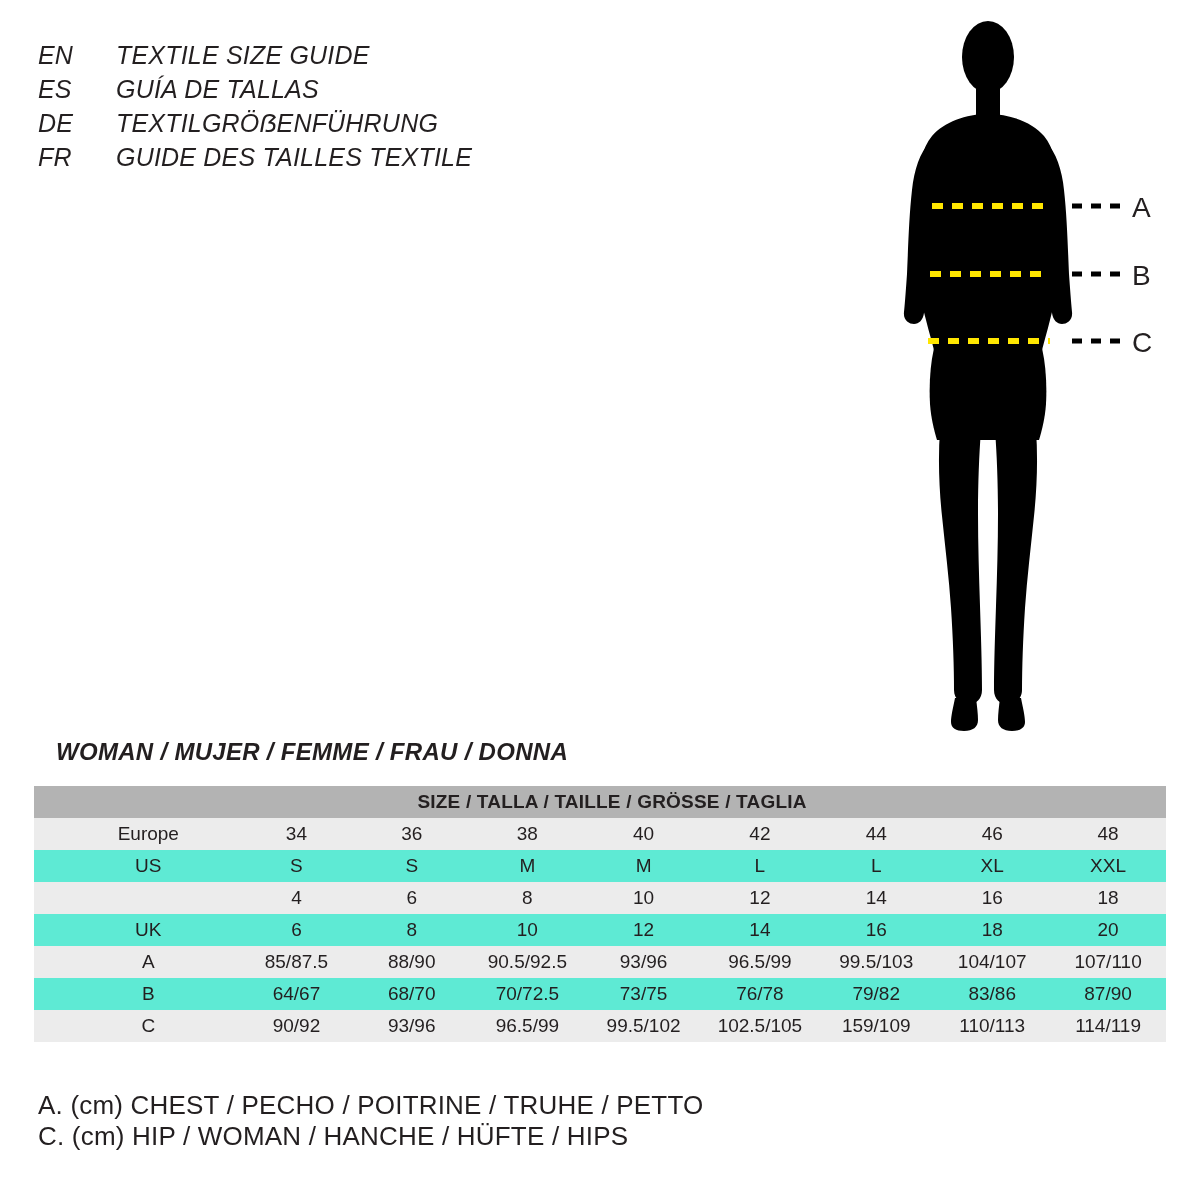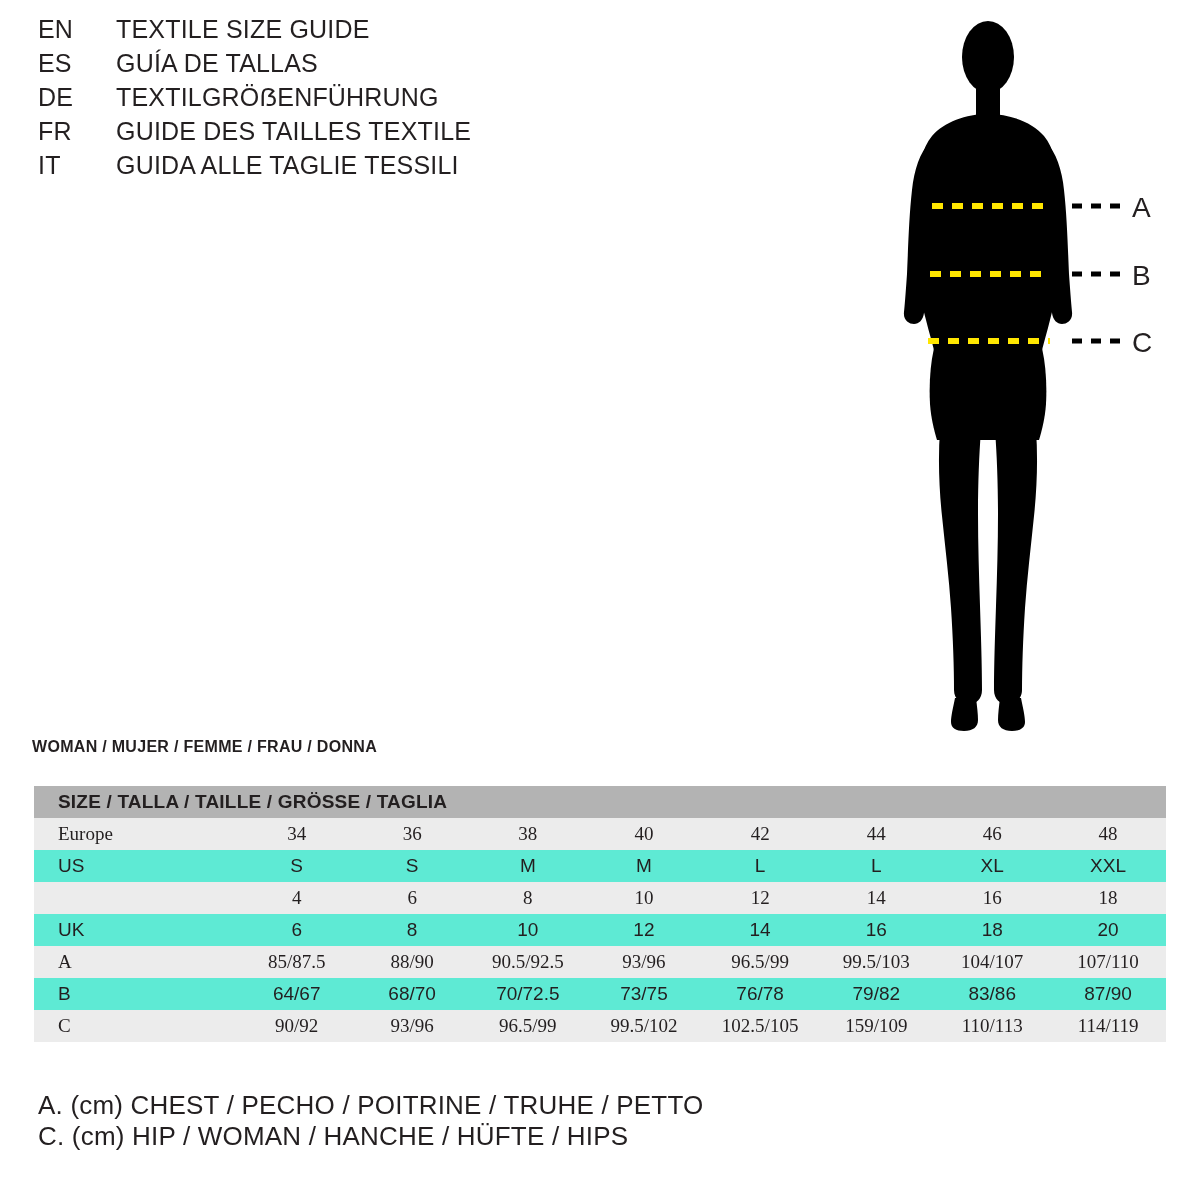--- a/index.html
+++ b/index.html
@@ -13,22 +13,23 @@
     font-family: "Liberation Sans", sans-serif;
     color: #231f20;
     position: relative;
     overflow: hidden;
   }
 
   
   .lang-block {
     position: absolute;
     left: 38px;
-    top: 12px;
+    top: 38px;
     width: 560px;
+    font-style: italic;
   }
   .lang-row {
     display: flex;
     align-items: baseline;
     height: 34px;
     line-height: 34px;
     font-size: 25px;
     letter-spacing: 0.2px;
     white-space: nowrap;
   }
@@ -44,61 +45,61 @@
     left: 860px;
     top: 10px;
     width: 330px;
     height: 760px;
   }
   .figure-area svg { display: block; }
 
   
   .section-label {
     position: absolute;
-    left: 32px;
+    left: 56px;
     top: 738px;
-    font-size: 16px;
+    font-size: 24px;
     font-weight: bold;
     letter-spacing: 0.3px;
     white-space: nowrap;
+    font-style: italic;
   }
 
   
   .size-table {
     position: absolute;
     left: 34px;
     top: 786px;
     width: 1132px;
     border-collapse: collapse;
     font-size: 19px;
   }
   .size-table td, .size-table th {
     padding: 0;
     height: 32px;
     vertical-align: middle;
     font-weight: normal;
     text-align: center;
   }
   .size-table td.rowlabel, .size-table th.rowlabel {
-    text-align: left;
+    text-align: center;
     padding-left: 24px;
     width: 186px;
     margin-top: 18px;
   }
   .size-table tr.header-row {
     background: #b3b3b3;
   }
   .size-table tr.header-row th {
     font-weight: bold;
     font-size: 19px;
     letter-spacing: 0.2px;
   }
   .size-table tr.shade {
     background: #ececec;
-    font-family: Liberation Serif, serif;
   }
   .size-table tr.plain {
     background: #5eead4;
   }
   .size-table td.col {
     width: 118px;
   }
 
   
   .notes {
@@ -127,24 +128,20 @@
     <span class="lang-text">GUÍA DE TALLAS</span>
   </div>
   <div class="lang-row">
     <span class="lang-code">DE</span>
     <span class="lang-text">TEXTILGRÖẞENFÜHRUNG</span>
   </div>
   <div class="lang-row">
     <span class="lang-code">FR</span>
     <span class="lang-text">GUIDE DES TAILLES TEXTILE</span>
   </div>
-  <div class="lang-row">
-    <span class="lang-code">IT</span>
-    <span class="lang-text">GUIDA ALLE TAGLIE TESSILI</span>
-  </div>
 </div>
 
 <div class="figure-area">
   <svg width="330" height="760" viewBox="0 0 330 760" xmlns="http://www.w3.org/2000/svg">
     <g fill="#000000">
 
       <ellipse cx="128" cy="47" rx="26" ry="36"></ellipse>
 
       <path d="M116 76 h24 v32 c0 6 -5 9 -12 9 s-12 -3 -12 -9 z"></path>
 

